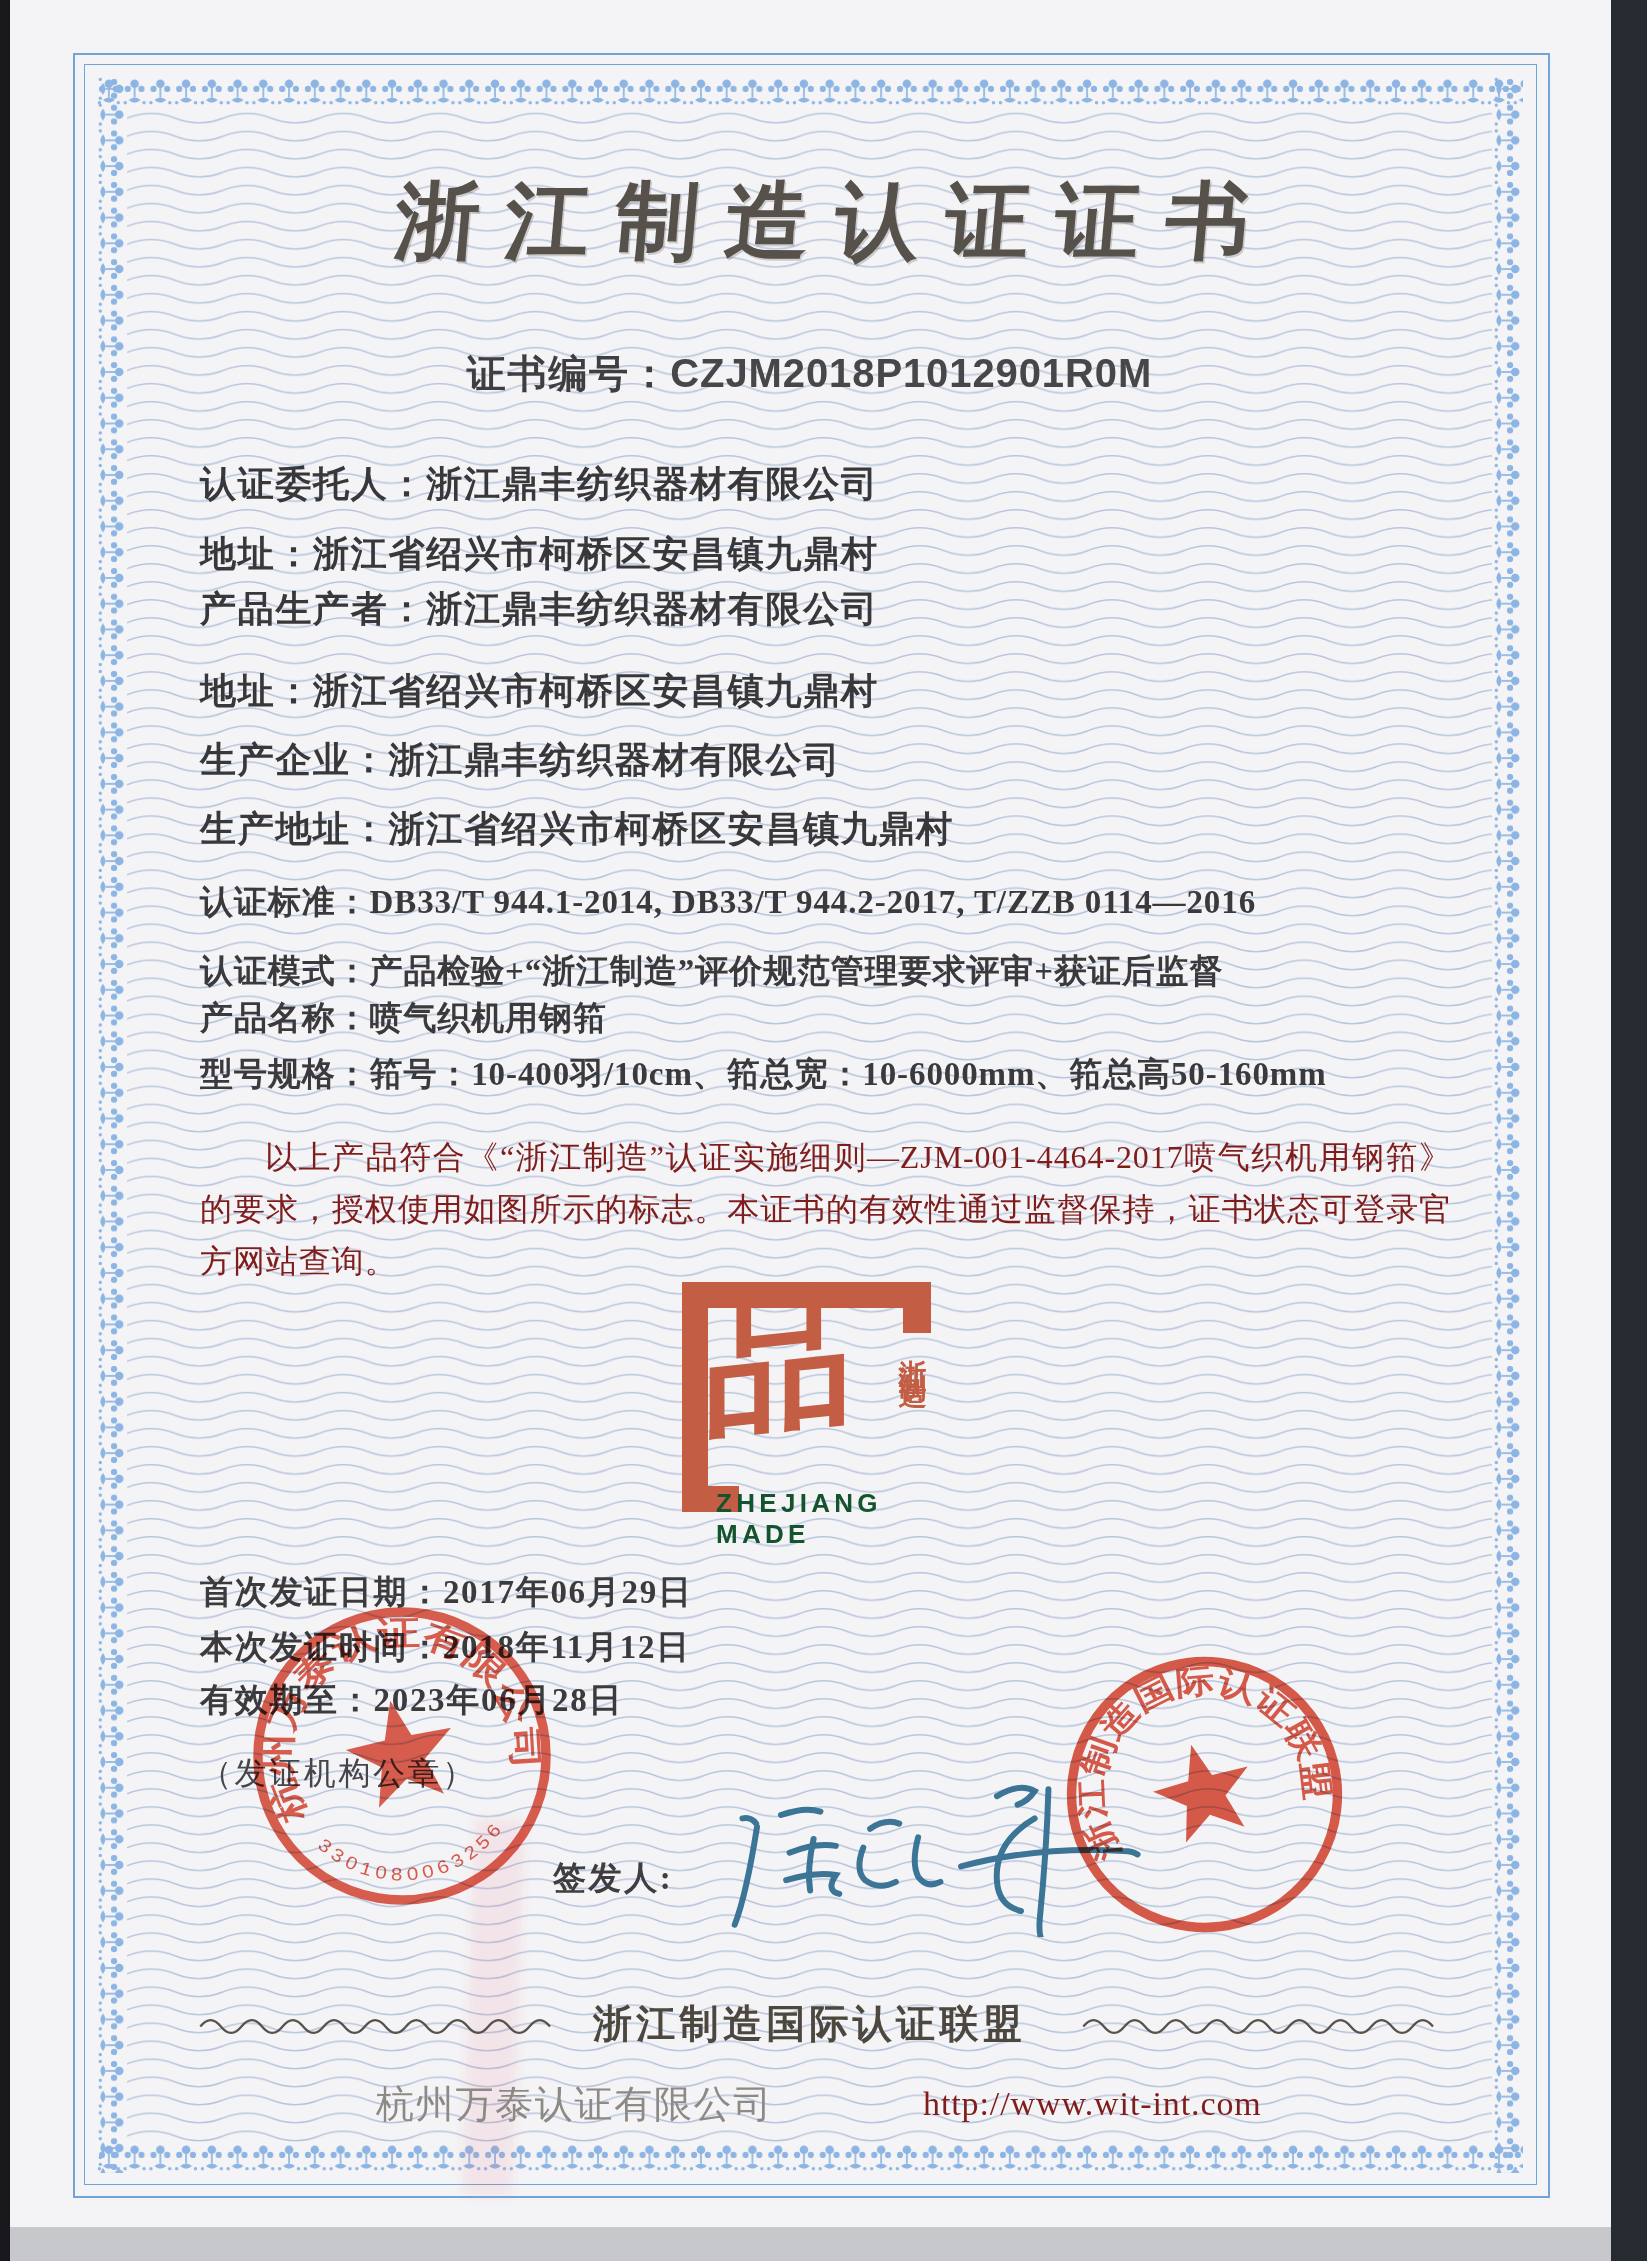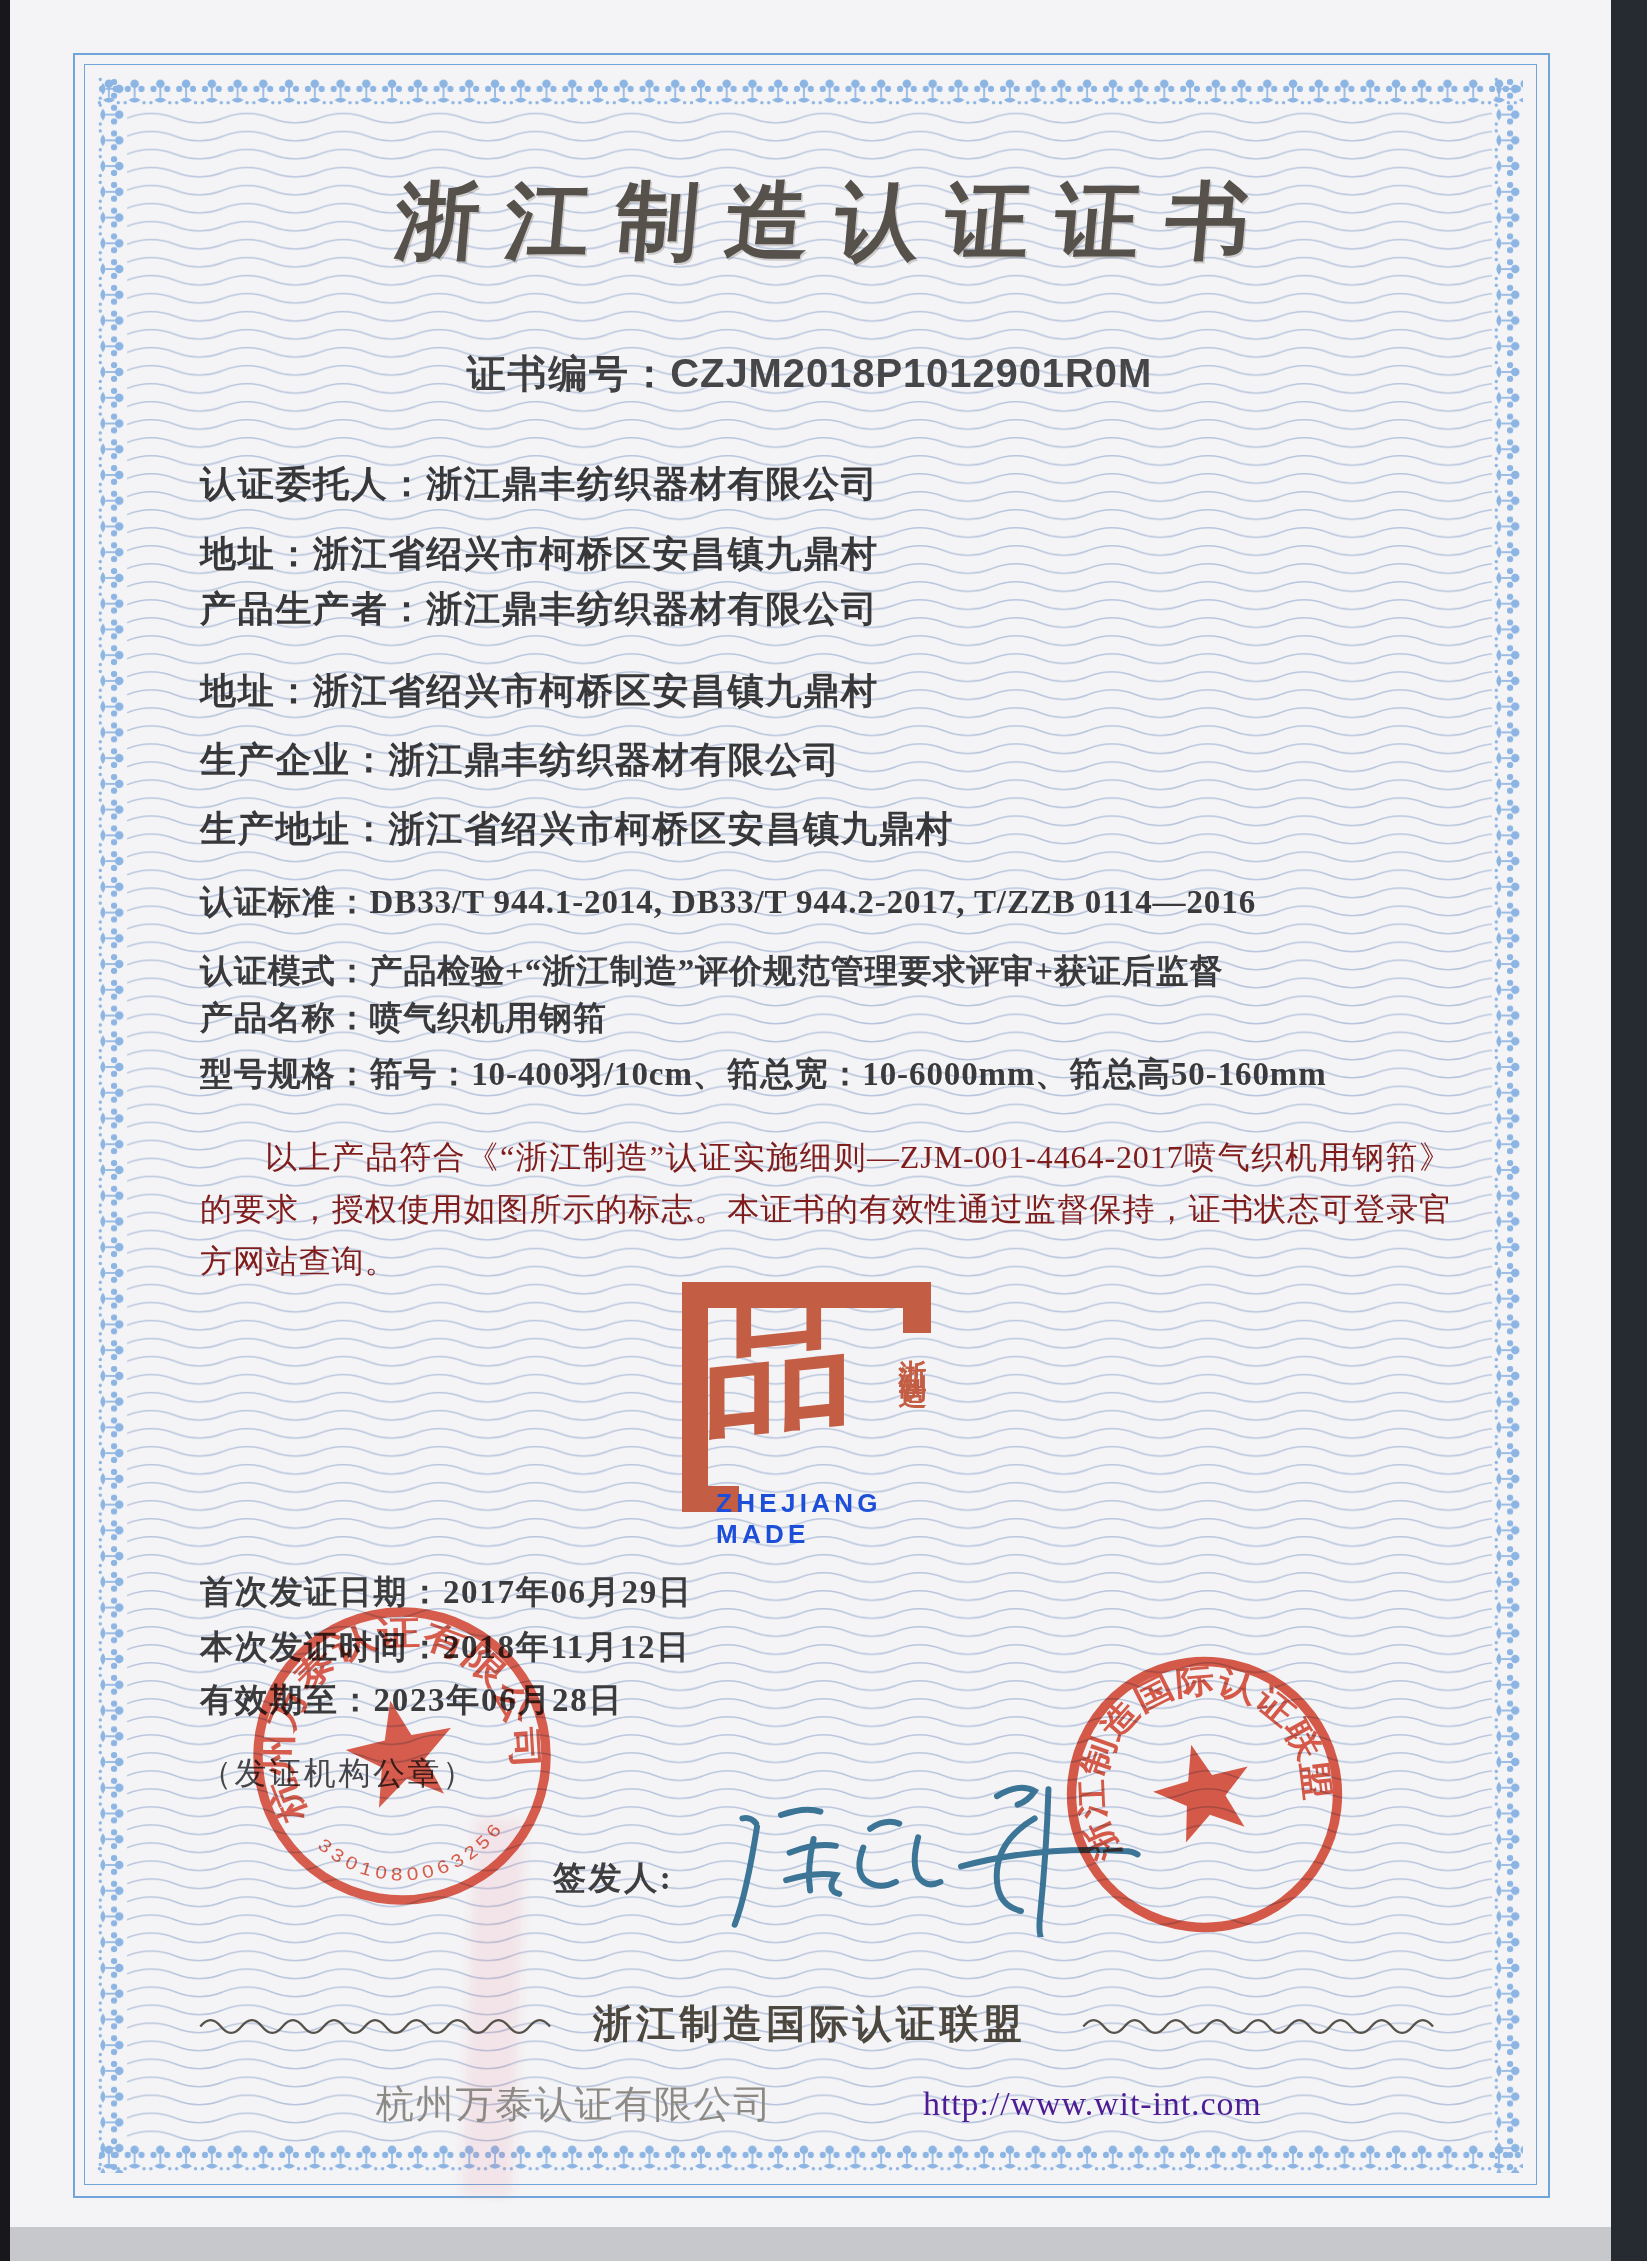--- a/index.html
+++ b/index.html
@@ -20,30 +20,30 @@
   .fline{left:200px;font-size:36px;font-weight:700;color:#38383a;letter-spacing:1.7px;white-space:nowrap;}
   .sline{left:200px;font-size:33px;font-weight:700;color:#3a3a3c;letter-spacing:0.9px;white-space:nowrap;}
   .statement{left:200px;top:1131px;width:1252px;font-size:32px;line-height:52px;color:#7f1d1d;
              letter-spacing:0.9px;text-indent:65px;font-weight:500;text-align:justify;}
   .logo{left:682px;top:1282px;width:249px;height:237px;}
   .lg{position:absolute;background:#c35e44;}
   .lg-mark{position:absolute;left:22px;top:5.1px;font-size:149px;font-weight:700;color:#c35e44;
            transform:rotate(-6deg) skewX(-6deg);line-height:1;}
   .lg-side{position:absolute;left:211px;top:55px;writing-mode:vertical-rl;font-size:28px;font-weight:700;
            letter-spacing:6.9px;color:#c35e44;}
-  .lg-cap{position:absolute;left:34px;top:206px;font-size:26px;font-weight:700;letter-spacing:4.3px;color:#1d4ed8;
+  .lg-cap{position:absolute;left:34px;top:206px;font-size:26px;font-weight:700;letter-spacing:4.3px;color:#14532d;
           font-family:"Liberation Sans","DejaVu Sans",sans-serif;}
   .dline{left:200px;font-size:33px;font-weight:700;color:#3b3b3d;letter-spacing:1.7px;white-space:nowrap;}
   .sealnote{left:200px;top:1752px;font-size:32px;font-weight:500;color:#45454a;letter-spacing:2.6px;}
   .signer{left:553px;top:1856px;font-size:33px;font-weight:600;color:#3e3e40;letter-spacing:2.6px;}
   .seal{mix-blend-mode:multiply;}
   .foot-head{left:127px;top:1997px;width:1365px;text-align:center;font-size:39px;font-weight:700;
              color:#4c473f;letter-spacing:4.3px;}
   .foot-co{left:376px;top:2079px;font-size:38px;font-weight:400;color:#8d8a85;letter-spacing:1.7px;}
-  .foot-url{left:923px;top:2085px;font-size:34px;color:#4c1d95;letter-spacing:0.9px;}
+  .foot-url{left:923px;top:2085px;font-size:34px;color:#7f1d1d;letter-spacing:0.9px;}
   .streak{left:468px;top:1819px;width:51px;height:377px;background:rgba(228,118,130,.12);
           filter:blur(6px);transform:rotate(2deg);}
 </style>
 </head>
 <body>
 
 <div class="stage">
 
   <div class="abs paper"></div>
   <div class="abs edge-left"></div>

